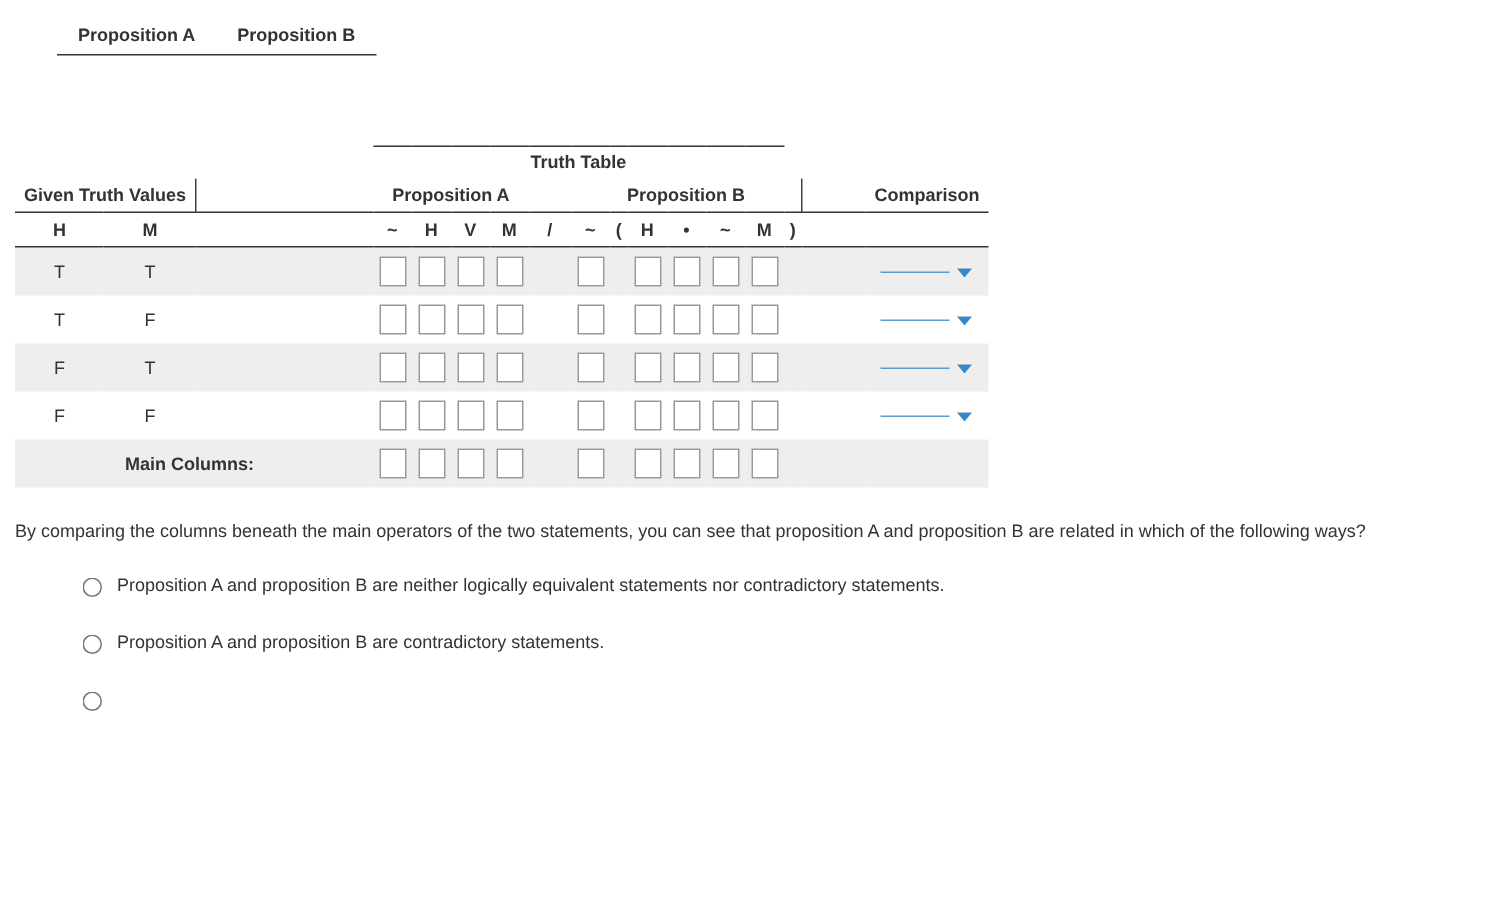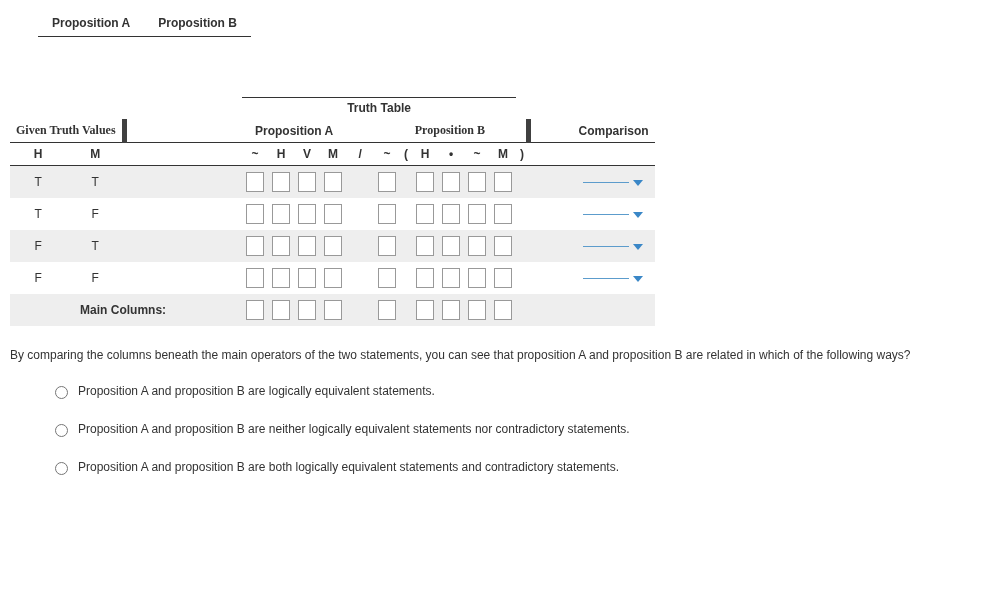--- a/index.html
+++ b/index.html
@@ -41,22 +41,21 @@
       text-align: center;
       font-weight: bold;
       padding-bottom: 4px;
     }
     .tt .hdr-row td {
       font-weight: bold;
       border-bottom: 1px solid #333;
       padding: 4px 6px;
     }
     .tt .hdr-row td.group-right {
-      border-right: 5px solid #404040;
-      font-family: Liberation Serif, serif;
+      border-right: 1px solid #404040;
     }
     .tt .sym-row td {
       border-bottom: 1px solid #333;
       text-align: center;
       font-weight: bold;
       padding: 4px 4px;
     }
     .tt .sym-row td.given {
       padding-left: 18px;
       padding-right: 18px;
@@ -276,23 +275,22 @@
   </tr>
 </tbody>
     </table>
 </div>
 
 <div class="q-text">By comparing the columns beneath the main operators of the two statements, you can see that proposition A and proposition B are related in which of the following ways?</div>
 
 <div class="options">
   <div class="opt-row">
     <input type="radio" name="ans" style="">
-    <span>Proposition A and proposition B are logically equivalent statements.</span>
-  </div>
-  <div class="opt-row">
-    <input type="radio" name="ans" style="">
     <span>Proposition A and proposition B are neither logically equivalent statements nor contradictory statements.</span>
   </div>
   <div class="opt-row">
     <input type="radio" name="ans" style="">
-    <span>Proposition A and proposition B are both logically equivalent statements and contradictory statements.</span>
+    <span>Proposition A and proposition B are contradictory statements.</span>
+  </div>
+  <div class="opt-row">
+    <input type="radio" name="ans" style="">
   </div>
 </div>
 
 </body></html>

